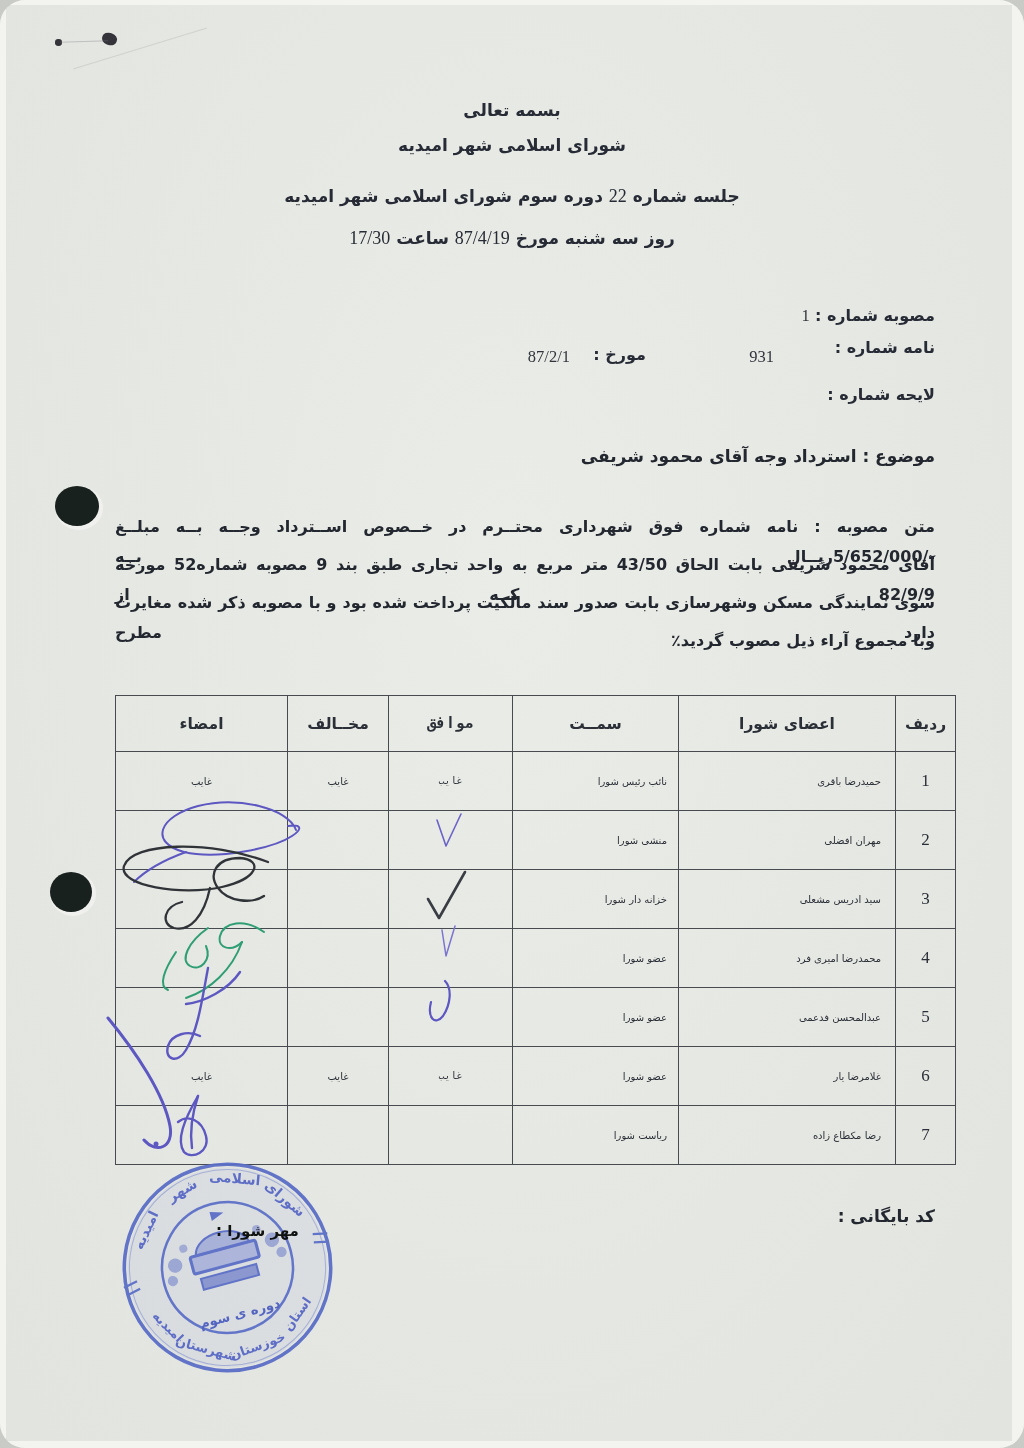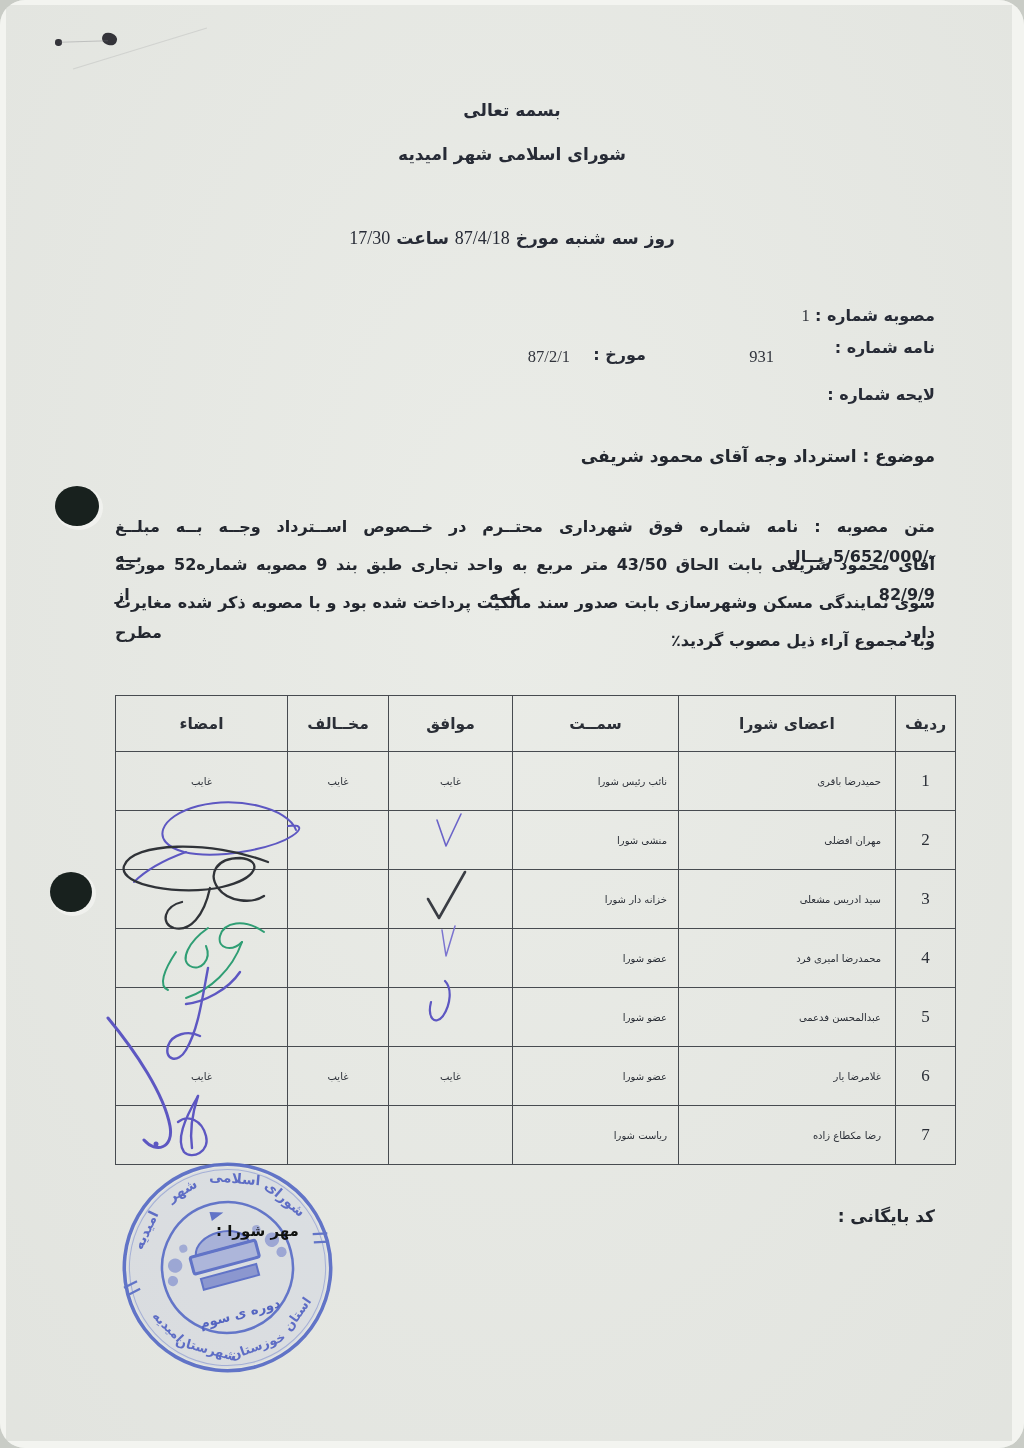--- a/index.html
+++ b/index.html
@@ -25,21 +25,21 @@
   .bline.last{text-align-last:right;}
   
   .doc-table{left:115px;top:695px;}
   table{border-collapse:collapse;table-layout:fixed;direction:rtl;}
   td,th{border:1.4px solid #474b50;font-size:10px;color:#2b2f37;overflow:hidden;}
   th{font-weight:bold;font-size:15.5px;height:53px;}
   td{height:56px;}
   .c-num{width:57px;text-align:center;}
   .c-name{width:201px;text-align:right;padding-right:14px;}
   .c-role{width:153px;text-align:right;padding-right:11px;}
-  .c-agree{width:121px;text-align:center;}
+  .c-agree{width:121px;text-align:center;font-family:Liberation Mono, monospace;}
   .c-oppose{width:98px;text-align:center;}
   .c-sign{width:169px;text-align:center;}
   th.c-name,th.c-role{text-align:center;padding:0;}
   td.c-num{font-family:"Liberation Serif","DejaVu Serif",serif;font-size:17px;}
   .sigsvg{position:absolute;left:90px;top:690px;pointer-events:none;}
   .punch{position:absolute;background:#18211e;border-radius:50%;box-shadow:2px 2px 0 2px rgba(250,250,247,0.55);}
   .smudge{position:absolute;background:#34343a;border-radius:45%;}
   .faintline{position:absolute;background:rgba(120,120,126,0.35);height:1px;}
   .stamp{position:absolute;left:110px;top:1150px;transform:rotate(-15deg);opacity:0.95;}
   .seal-label{position:absolute;left:216px;top:1222px;font-weight:bold;font-size:15px;color:#10120f;z-index:6;}
@@ -57,24 +57,29 @@
 
   <div class="smudge" style="left:55px;top:39px;width:7px;height:7px;"></div>
   <div class="smudge" style="left:102px;top:33px;width:15px;height:12px;transform:rotate(18deg);"></div>
   <div class="faintline" style="left:60px;top:41px;width:48px;transform:rotate(-2deg);"></div>
   <div class="faintline" style="left:70px;top:48px;width:140px;transform:rotate(-17deg);opacity:.5;"></div>
 
   <div class="punch" style="left:55px;top:486px;width:44px;height:40px;"></div>
   <div class="punch" style="left:50px;top:872px;width:42px;height:40px;"></div>
 
   <div class="abs ctr rtl" style="top:100px;">بسمه تعالی</div>
-  <div class="abs ctr rtl" style="top:144px;">شورای اسلامی شهر امیدیه</div>
+  <div class="abs ctr rtl" style="top:135px;">شورای اسلامی شهر امیدیه</div>
+  <div class="abs ctr rtl" style="top:186px;">
+    <span>جلسه شماره</span>
+    <span class="num" style="font-size:18px;">22</span>
+    <span>دوره سوم شورای اسلامی شهر امیدیه</span>
+  </div>
   <div class="abs ctr rtl" style="top:228px;">
     <span>روز  سه شنبه مورخ</span>
-    <span class="num" style="font-size:18px;">87/4/18</span>
+    <span class="num" style="font-size:18px;">87/4/19</span>
     <span>ساعت</span>
     <span class="num" style="font-size:18px;">17/30</span>
   </div>
 
   <div class="abs rtl" style="right:89px;top:306px;">
     <span class="fld">مصوبه شماره :</span>
     <span class="fval num">1</span>
   </div>
   <span class="abs fld rtl" style="right:89px;top:338px;">نامه شماره :</span>
   <span class="abs fval num" style="right:250px;top:347px;">931</span>

